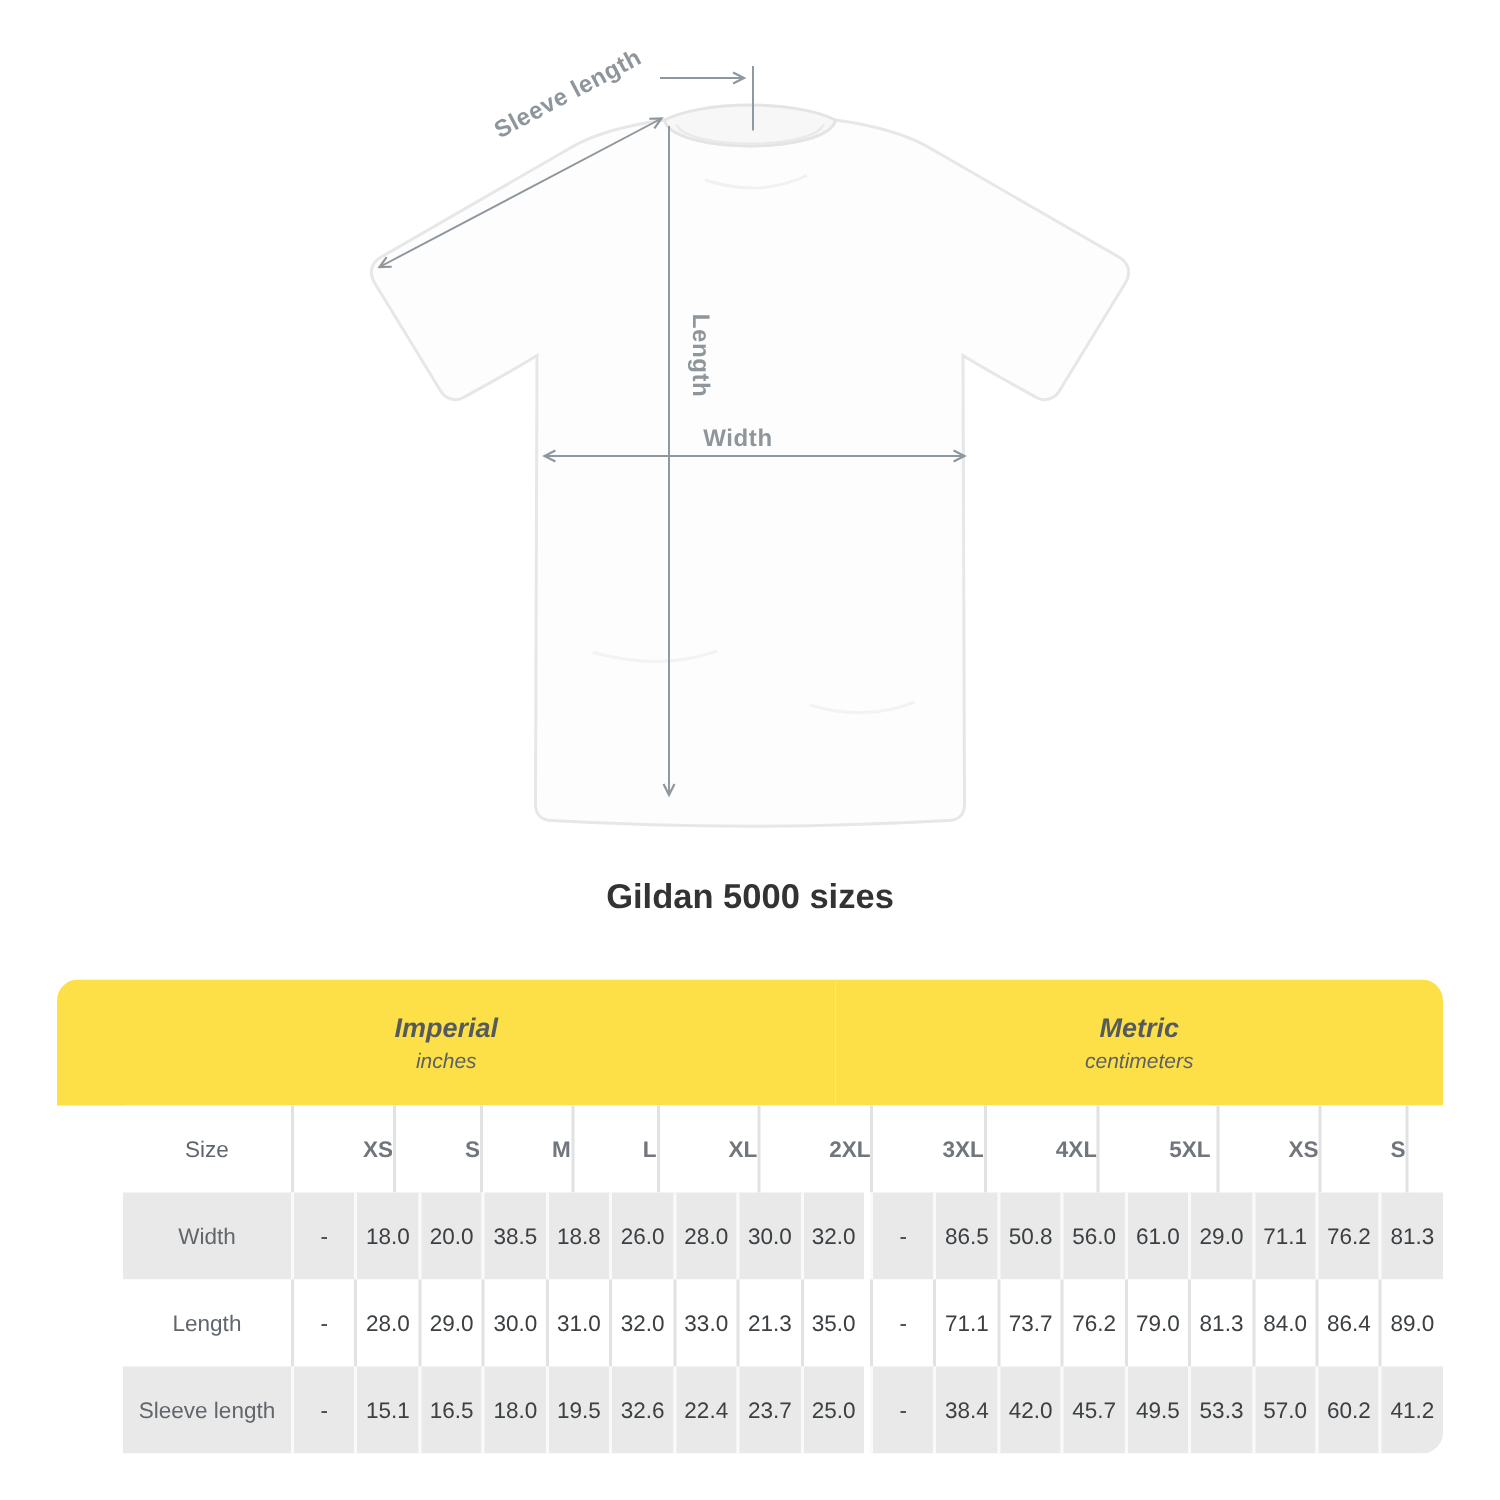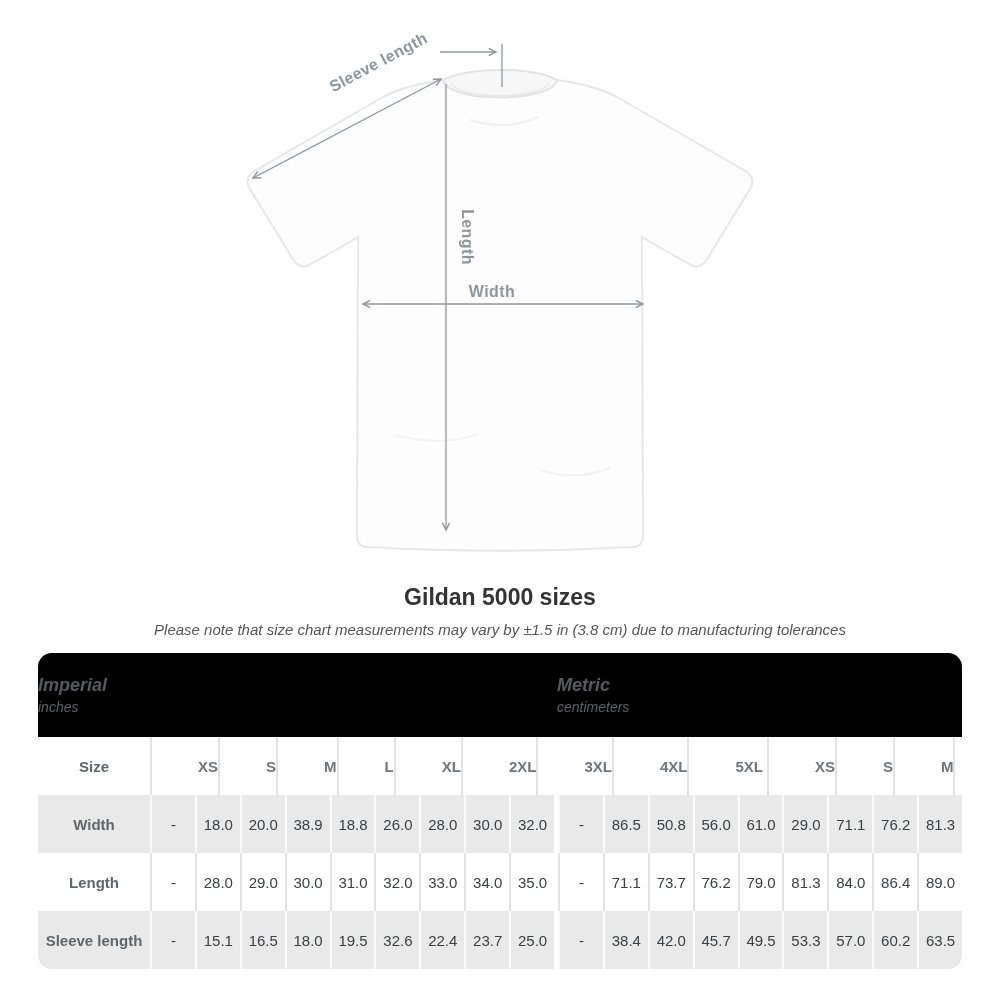--- a/index.html
+++ b/index.html
@@ -14,30 +14,30 @@
   
   .title{position:absolute;top:584px;left:0;width:100%;text-align:center;margin:0;
          font-size:23px;font-weight:bold;color:#333;}
   .note{position:absolute;top:621px;left:0;width:100%;text-align:center;margin:0;
         font-size:15px;font-style:italic;color:#555;}
 
   
   .size-table{position:absolute;top:653px;left:38px;width:924px;border-radius:14px;
               overflow:hidden;}
   .units-band{display:flex;height:84px;}
-  .unit-group{background:#000000;display:flex;flex-direction:column;justify-content:center;
-              gap:3px;}
+  .unit-group{background:#fde047;display:flex;flex-direction:column;justify-content:center;
+              align-items:center;gap:3px;}
   .unit-group.imperial{width:519px;flex:none;}
   .unit-group.metric{flex:1;}
   .unit-name{font-size:18px;font-weight:bold;font-style:italic;color:#555a5f;}
   .unit-sub{font-size:14px;font-style:italic;color:#5d6165;}
 
   .trow{display:flex;height:58px;}
   .label-cell{width:112px;flex:none;display:flex;align-items:center;justify-content:center;
-              font-size:15px;font-weight:bold;color:#60666b;}
+              font-size:15px;font-weight:normal;color:#60666b;margin-left:44px;}
   .cell{flex:1;display:flex;align-items:center;justify-content:center;
         font-size:15px;color:#3c4043;border-left:2px solid transparent;}
   .cell.metric-start{margin-left:4px;}
   .trow.header .cell{font-weight:bold;color:#71767c;padding-left:46px;}
   .trow.white .cell{border-left-color:#e2e2e2;}
   .trow.white .cell,.trow.white .label-cell{background:#ffffff;}
   .trow.gray .cell{border-left-color:#fafafa;}
   .trow.gray .cell,.trow.gray .label-cell{background:#e9e9e9;}
 </style>
 </head>
@@ -91,21 +91,20 @@
       <line x1="446" y1="84" x2="446" y2="530" marker-end="url(#arr)"></line>
       <line x1="363" y1="304" x2="643" y2="304" marker-start="url(#arr)" marker-end="url(#arr)"></line>
     </g>
 
     <text class="dim-label" x="381" y="67" text-anchor="middle" transform="rotate(-28 381 67)">Sleeve length</text>
     <text class="dim-label" x="462" y="237" text-anchor="middle" transform="rotate(90 462 237)">Length</text>
     <text class="dim-label" x="492" y="297" text-anchor="middle">Width</text>
   </svg>
 
   <h1 class="title">Gildan 5000 sizes</h1>
-  <p class="note">Please note that size chart measurements may vary by ±1.5 in (3.8 cm) due to manufacturing tolerances</p>
 
   <div class="size-table">
     <div class="units-band">
       <div class="unit-group imperial">
         <div class="unit-name">Imperial</div>
         <div class="unit-sub">inches</div>
       </div>
       <div class="unit-group metric">
         <div class="unit-name">Metric</div>
         <div class="unit-sub">centimeters</div>
@@ -131,21 +130,21 @@
         <div class="cell">3XL</div>
         <div class="cell">4XL</div>
         <div class="cell">5XL</div>
       </div>
     <div id="body-rows">
         <div class="trow gray">
           <div class="label-cell">Width</div>
           <div class="cell">-</div>
           <div class="cell">18.0</div>
           <div class="cell">20.0</div>
-          <div class="cell">38.9</div>
+          <div class="cell">38.5</div>
           <div class="cell">18.8</div>
           <div class="cell">26.0</div>
           <div class="cell">28.0</div>
           <div class="cell">30.0</div>
           <div class="cell">32.0</div>
           <div class="cell metric-start">-</div>
           <div class="cell">86.5</div>
           <div class="cell">50.8</div>
           <div class="cell">56.0</div>
           <div class="cell">61.0</div>
@@ -156,21 +155,21 @@
         </div>
         <div class="trow white">
           <div class="label-cell">Length</div>
           <div class="cell">-</div>
           <div class="cell">28.0</div>
           <div class="cell">29.0</div>
           <div class="cell">30.0</div>
           <div class="cell">31.0</div>
           <div class="cell">32.0</div>
           <div class="cell">33.0</div>
-          <div class="cell">34.0</div>
+          <div class="cell">21.3</div>
           <div class="cell">35.0</div>
           <div class="cell metric-start">-</div>
           <div class="cell">71.1</div>
           <div class="cell">73.7</div>
           <div class="cell">76.2</div>
           <div class="cell">79.0</div>
           <div class="cell">81.3</div>
           <div class="cell">84.0</div>
           <div class="cell">86.4</div>
           <div class="cell">89.0</div>
@@ -187,18 +186,18 @@
           <div class="cell">23.7</div>
           <div class="cell">25.0</div>
           <div class="cell metric-start">-</div>
           <div class="cell">38.4</div>
           <div class="cell">42.0</div>
           <div class="cell">45.7</div>
           <div class="cell">49.5</div>
           <div class="cell">53.3</div>
           <div class="cell">57.0</div>
           <div class="cell">60.2</div>
-          <div class="cell">63.5</div>
+          <div class="cell">41.2</div>
         </div>
       </div>
   </div>
 
 </div>
 
 </body></html>

